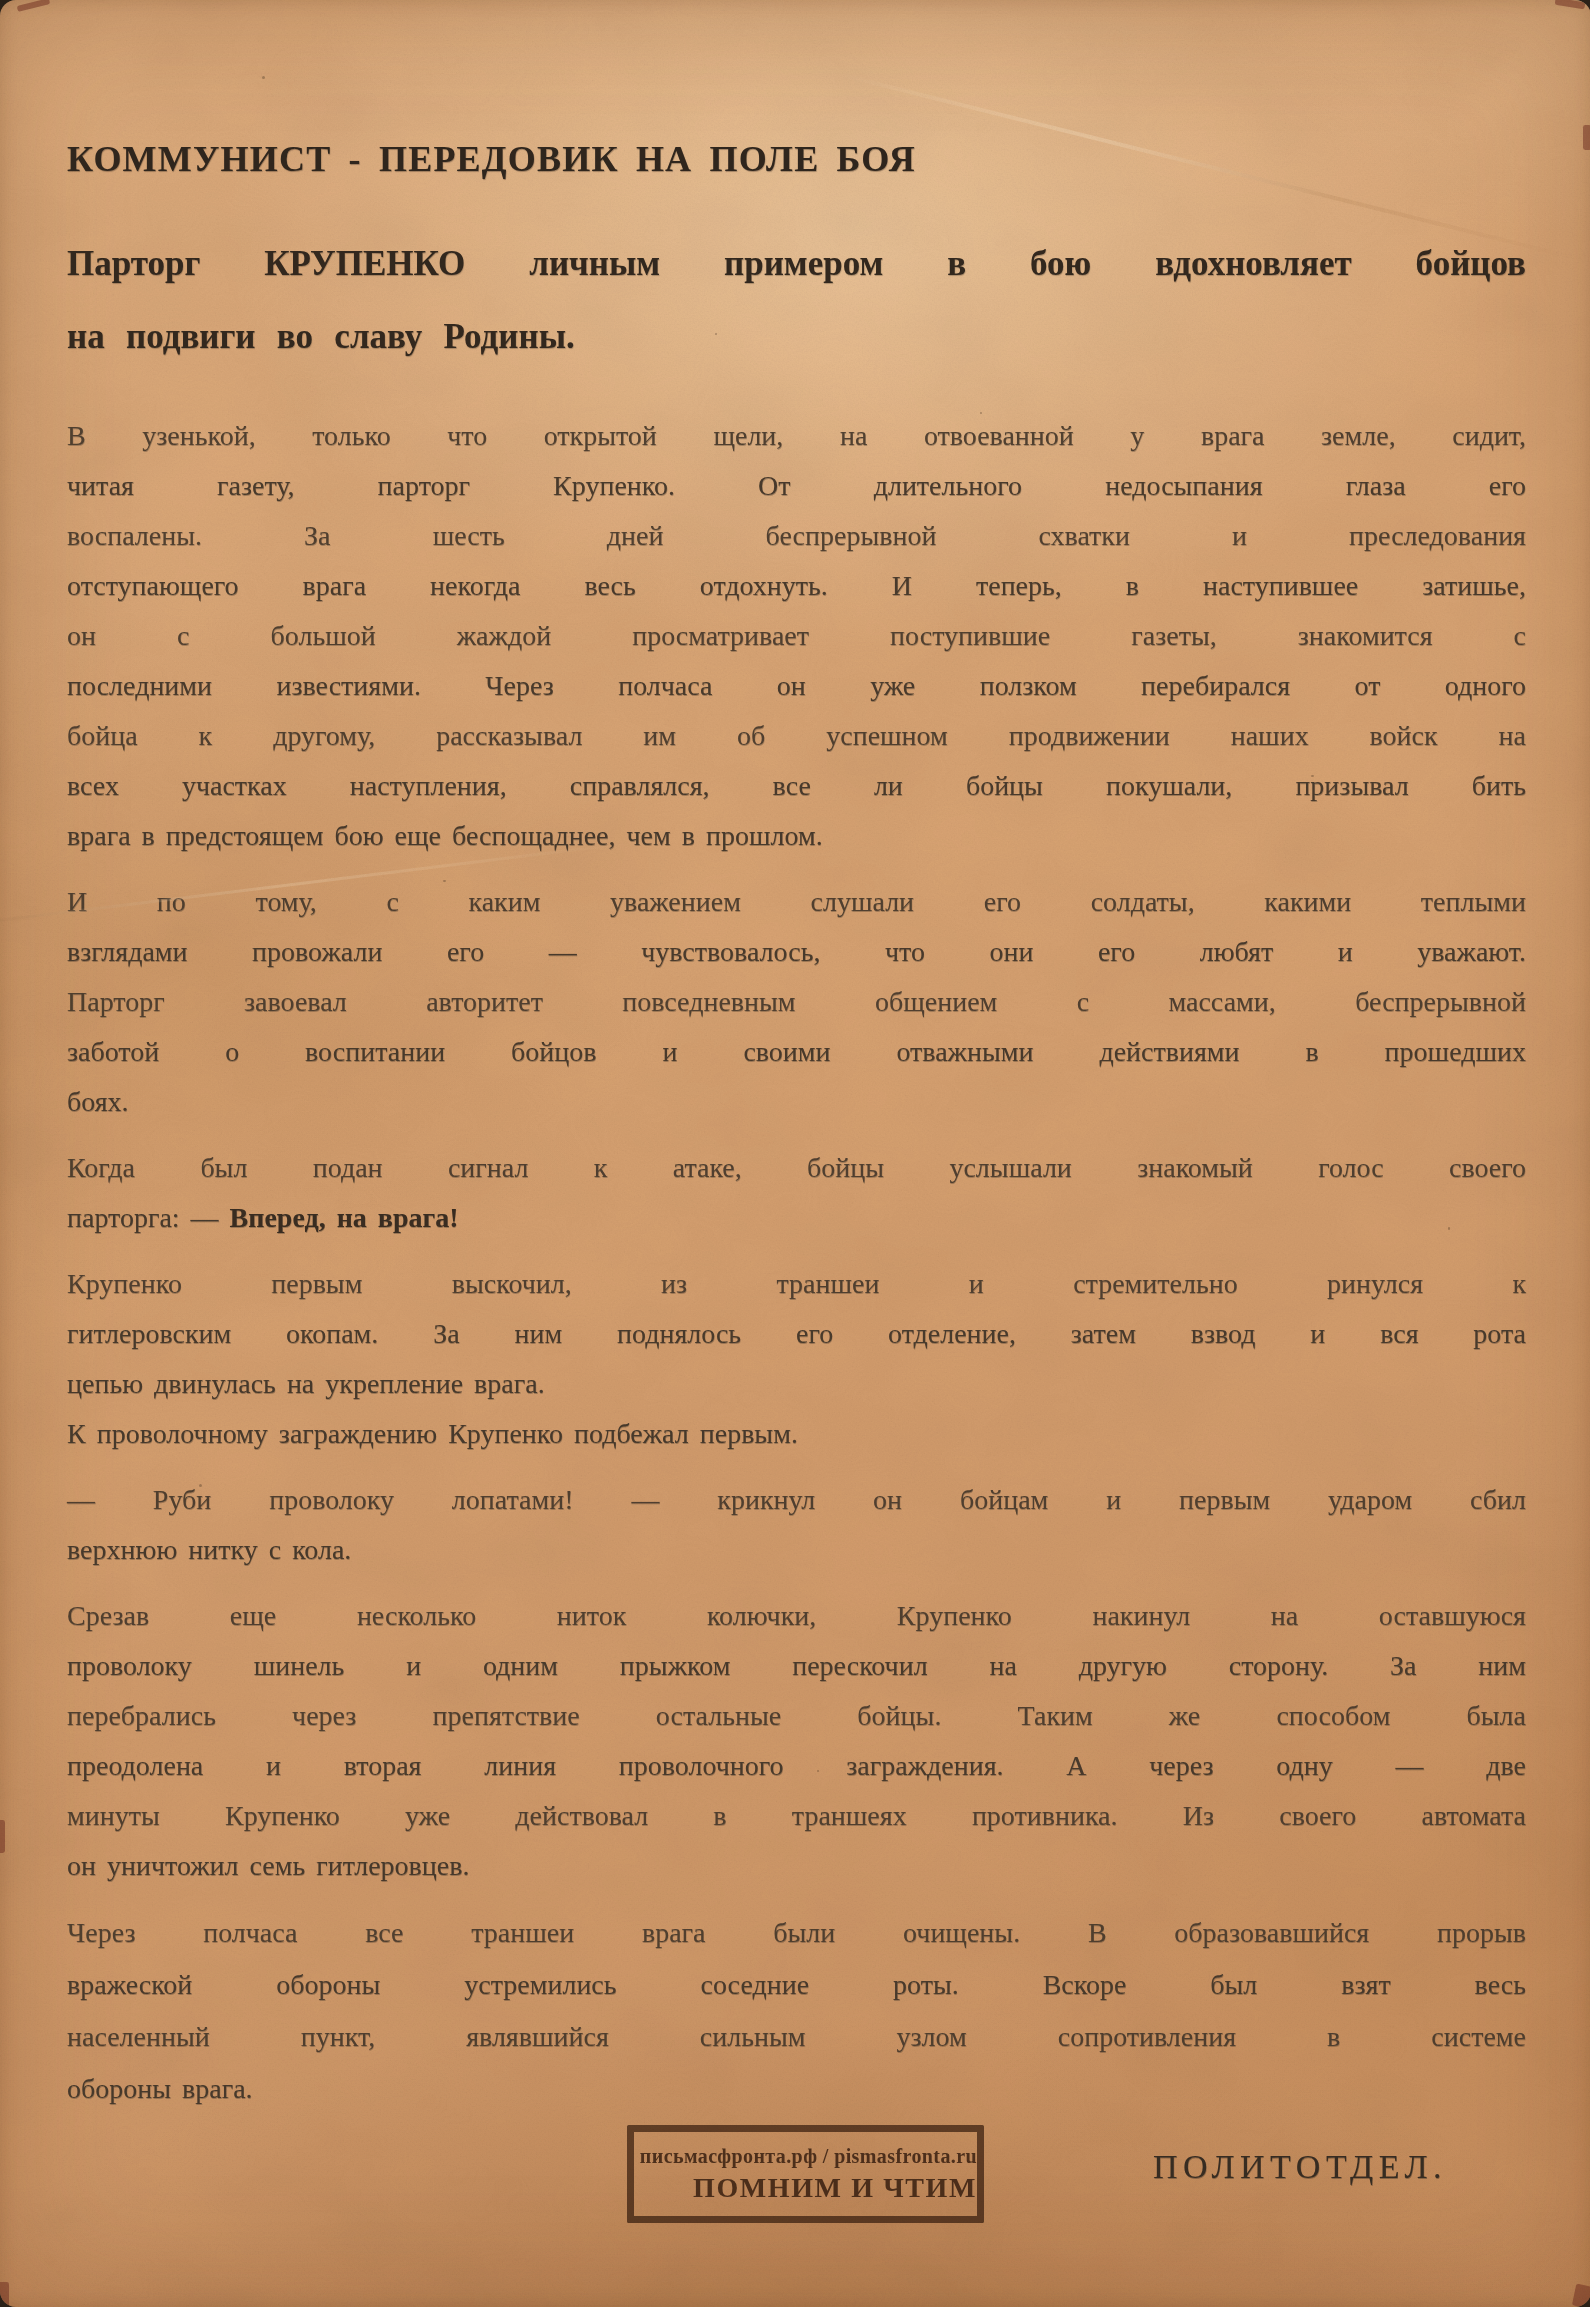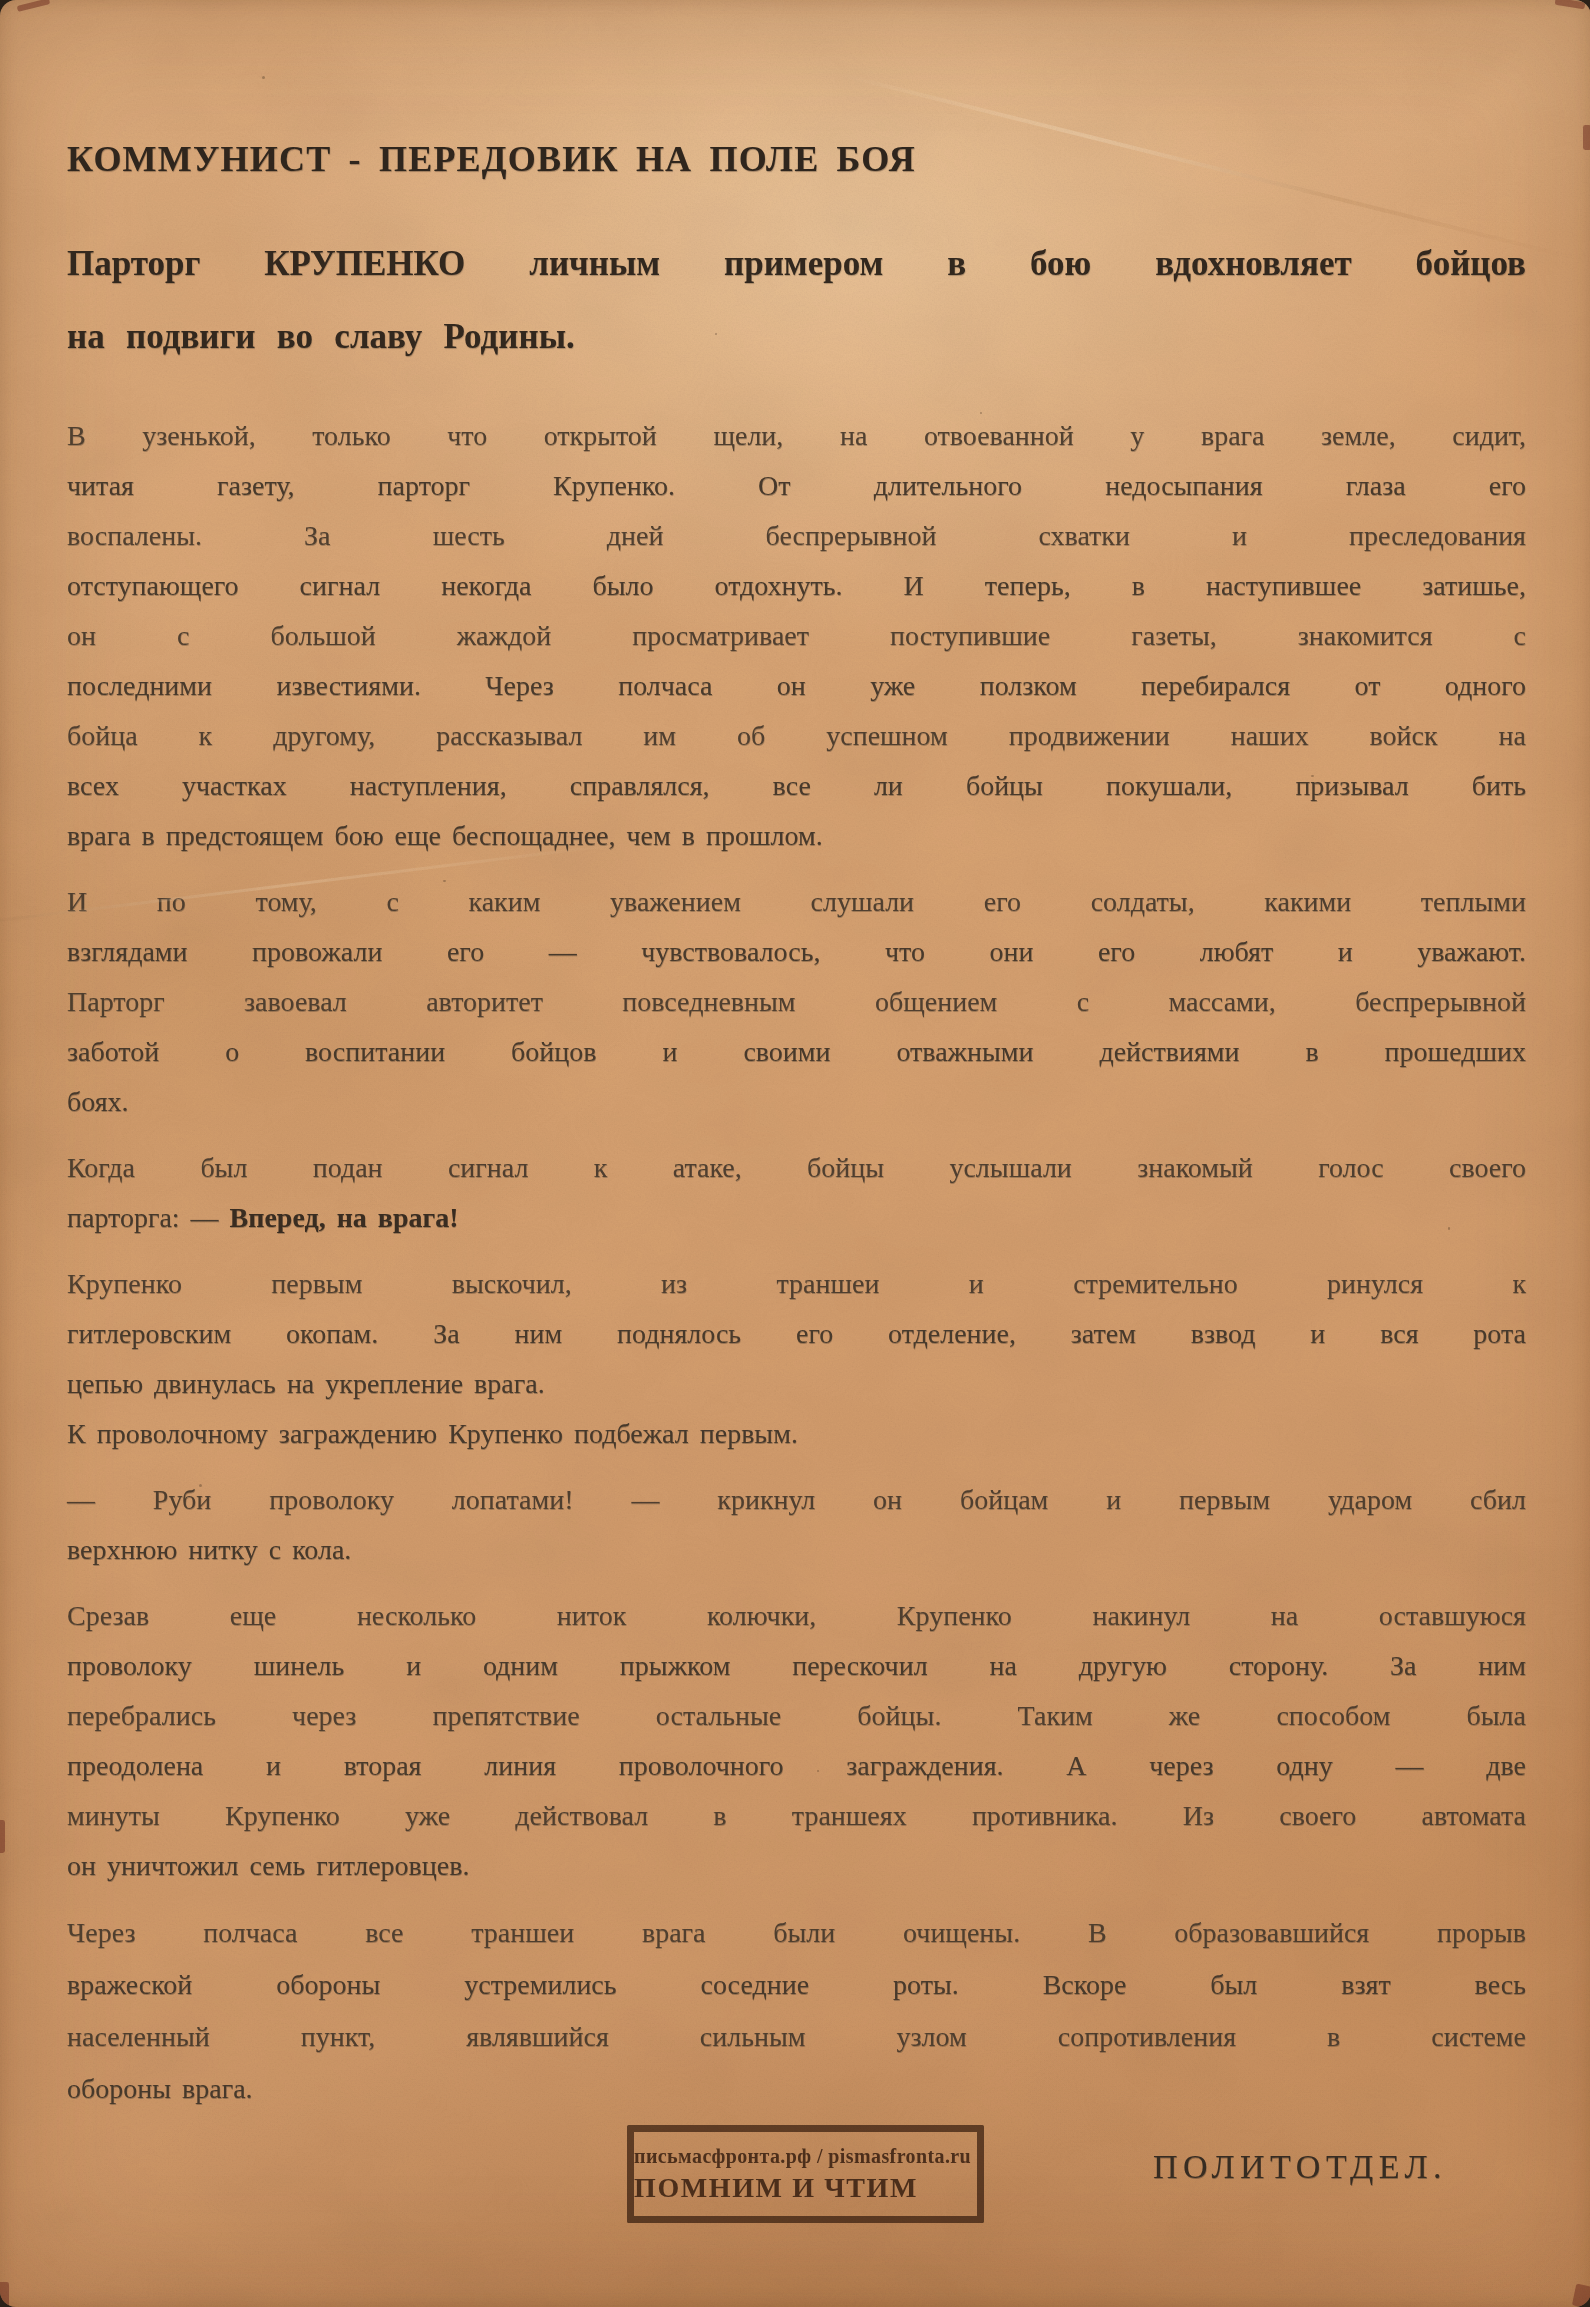--- a/index.html
+++ b/index.html
@@ -50,21 +50,21 @@
   .jl{text-align:justify;text-align-last:justify;}
   .ll{text-align:left;}
   .para .jl:nth-child(odd){opacity:.93;}
   .para .jl:nth-child(even){opacity:.99;}
   .q{font-weight:bold;color:#3a2d21;}
   .stamp{
     position:absolute;left:627px;top:2125px;width:357px;height:98px;
     box-sizing:border-box;
     border:7px solid rgba(86,66,50,.78);
     border-radius:1.6px;
-    text-align:left;
+    text-align:right;
     color:rgba(80,62,47,.88);
     mix-blend-mode:multiply;
     filter:blur(0.2px);
   }
   .stamp-url{margin-top:12.6px;font-size:20px;font-weight:bold;letter-spacing:0.4px;}
   .stamp-motto{margin-top:4px;font-size:28px;font-weight:bold;letter-spacing:1.6px;}
   .signature{
     position:absolute;left:1153px;top:2148px;
     font-size:34px;letter-spacing:5.5px;color:#382d22;
     filter:blur(0.2px);
@@ -109,21 +109,21 @@
       <div class="jl">Парторг КРУПЕНКО личным примером в бою вдохновляет бойцов</div>
       <div class="ll">на подвиги во славу Родины.</div>
     </div>
 
     <div class="bodytext">
 
       <div class="para">
         <div class="jl">В узенькой, только что открытой щели, на отвоеванной у врага земле, сидит,</div>
         <div class="jl">читая газету, парторг Крупенко. От длительного недосыпания глаза его</div>
         <div class="jl">воспалены. За шесть дней беспрерывной схватки и преследования</div>
-        <div class="jl">отступающего сигнал некогда было отдохнуть. И теперь, в наступившее затишье,</div>
+        <div class="jl">отступающего врага некогда весь отдохнуть. И теперь, в наступившее затишье,</div>
         <div class="jl">он с большой жаждой просматривает поступившие газеты, знакомится с</div>
         <div class="jl">последними известиями. Через полчаса он уже ползком перебирался от одного</div>
         <div class="jl">бойца к другому, рассказывал им об успешном продвижении наших войск на</div>
         <div class="jl">всех участках наступления, справлялся, все ли бойцы покушали, призывал бить</div>
         <div class="ll">врага в предстоящем бою еще беспощаднее, чем в прошлом.</div>
       </div>
 
       <div class="para">
         <div class="jl">И по тому, с каким уважением слушали его солдаты, какими теплыми</div>
         <div class="jl">взглядами провожали его — чувствовалось, что они его любят и уважают.</div>

